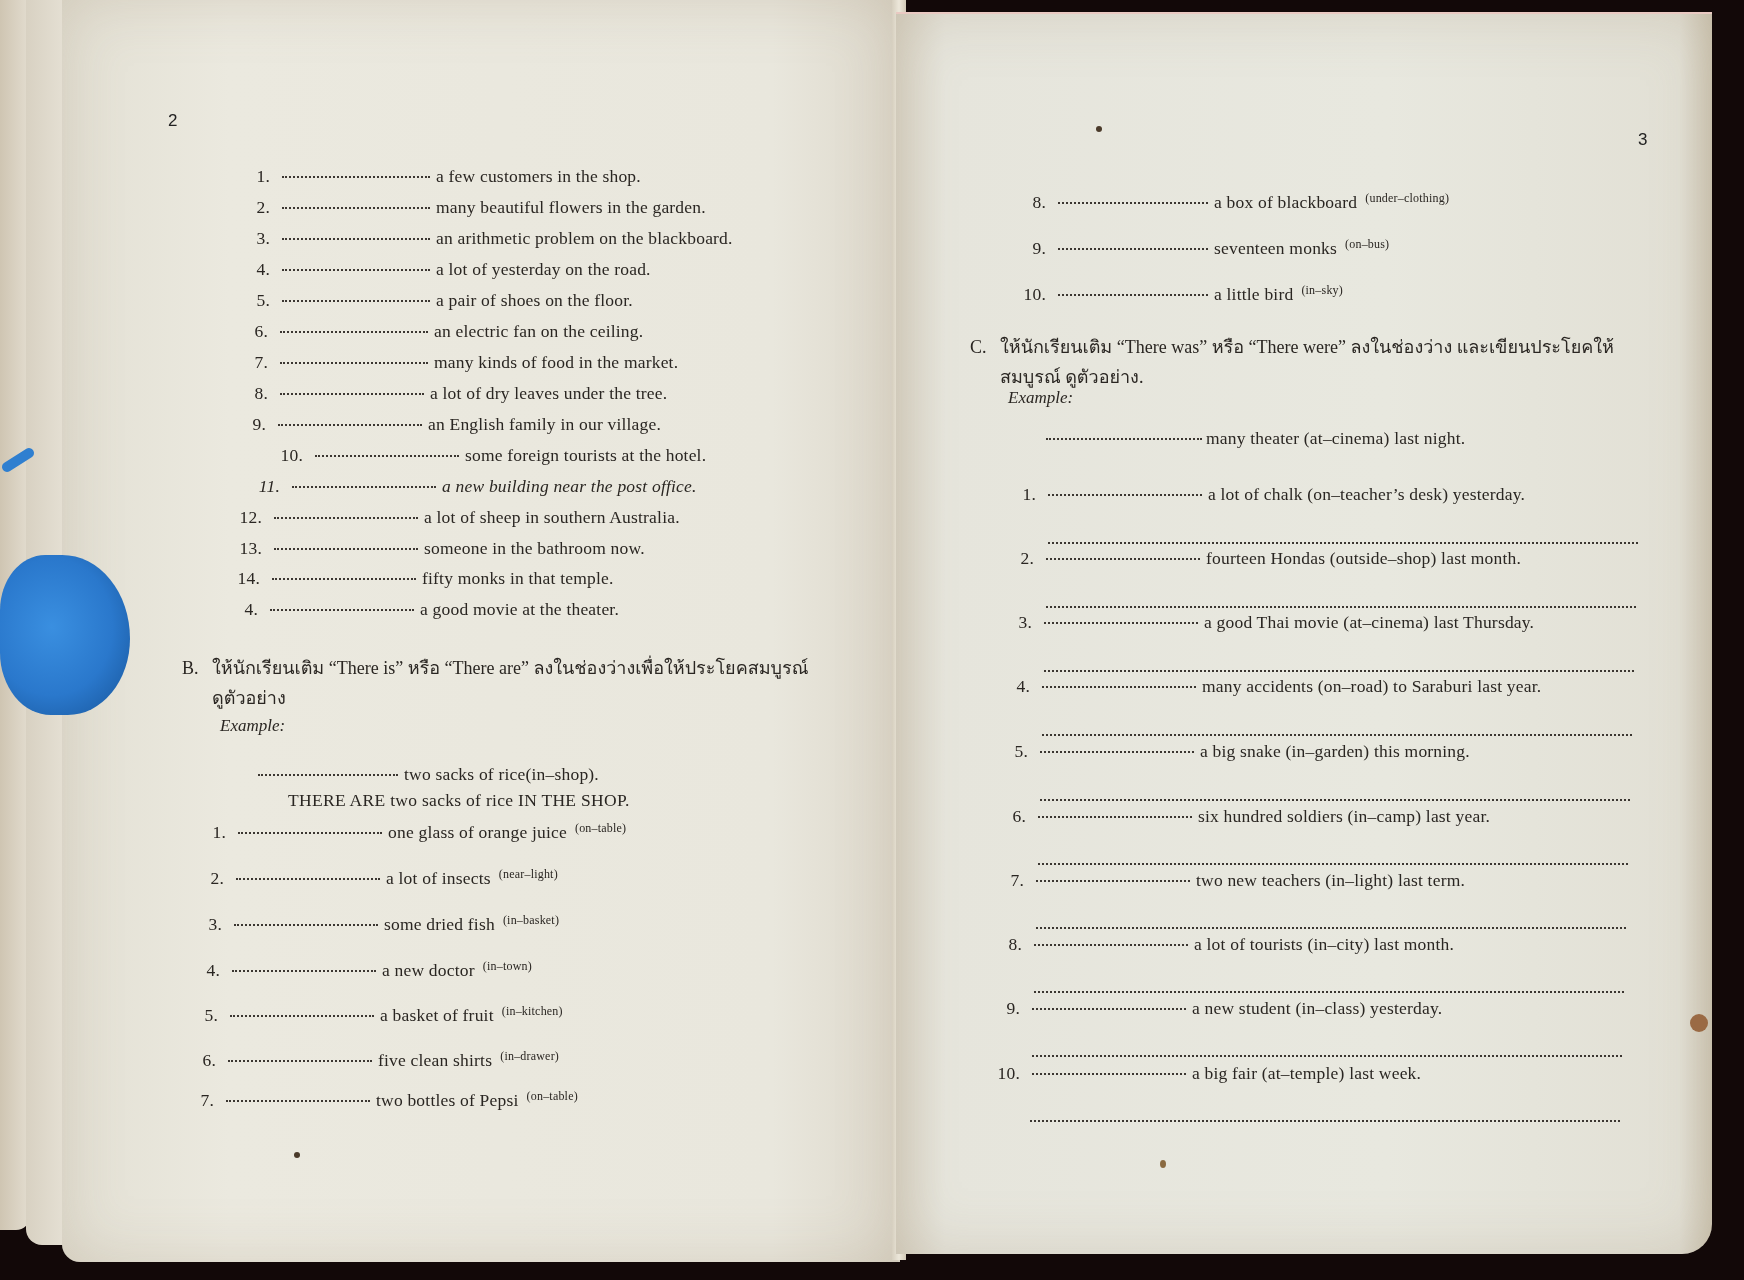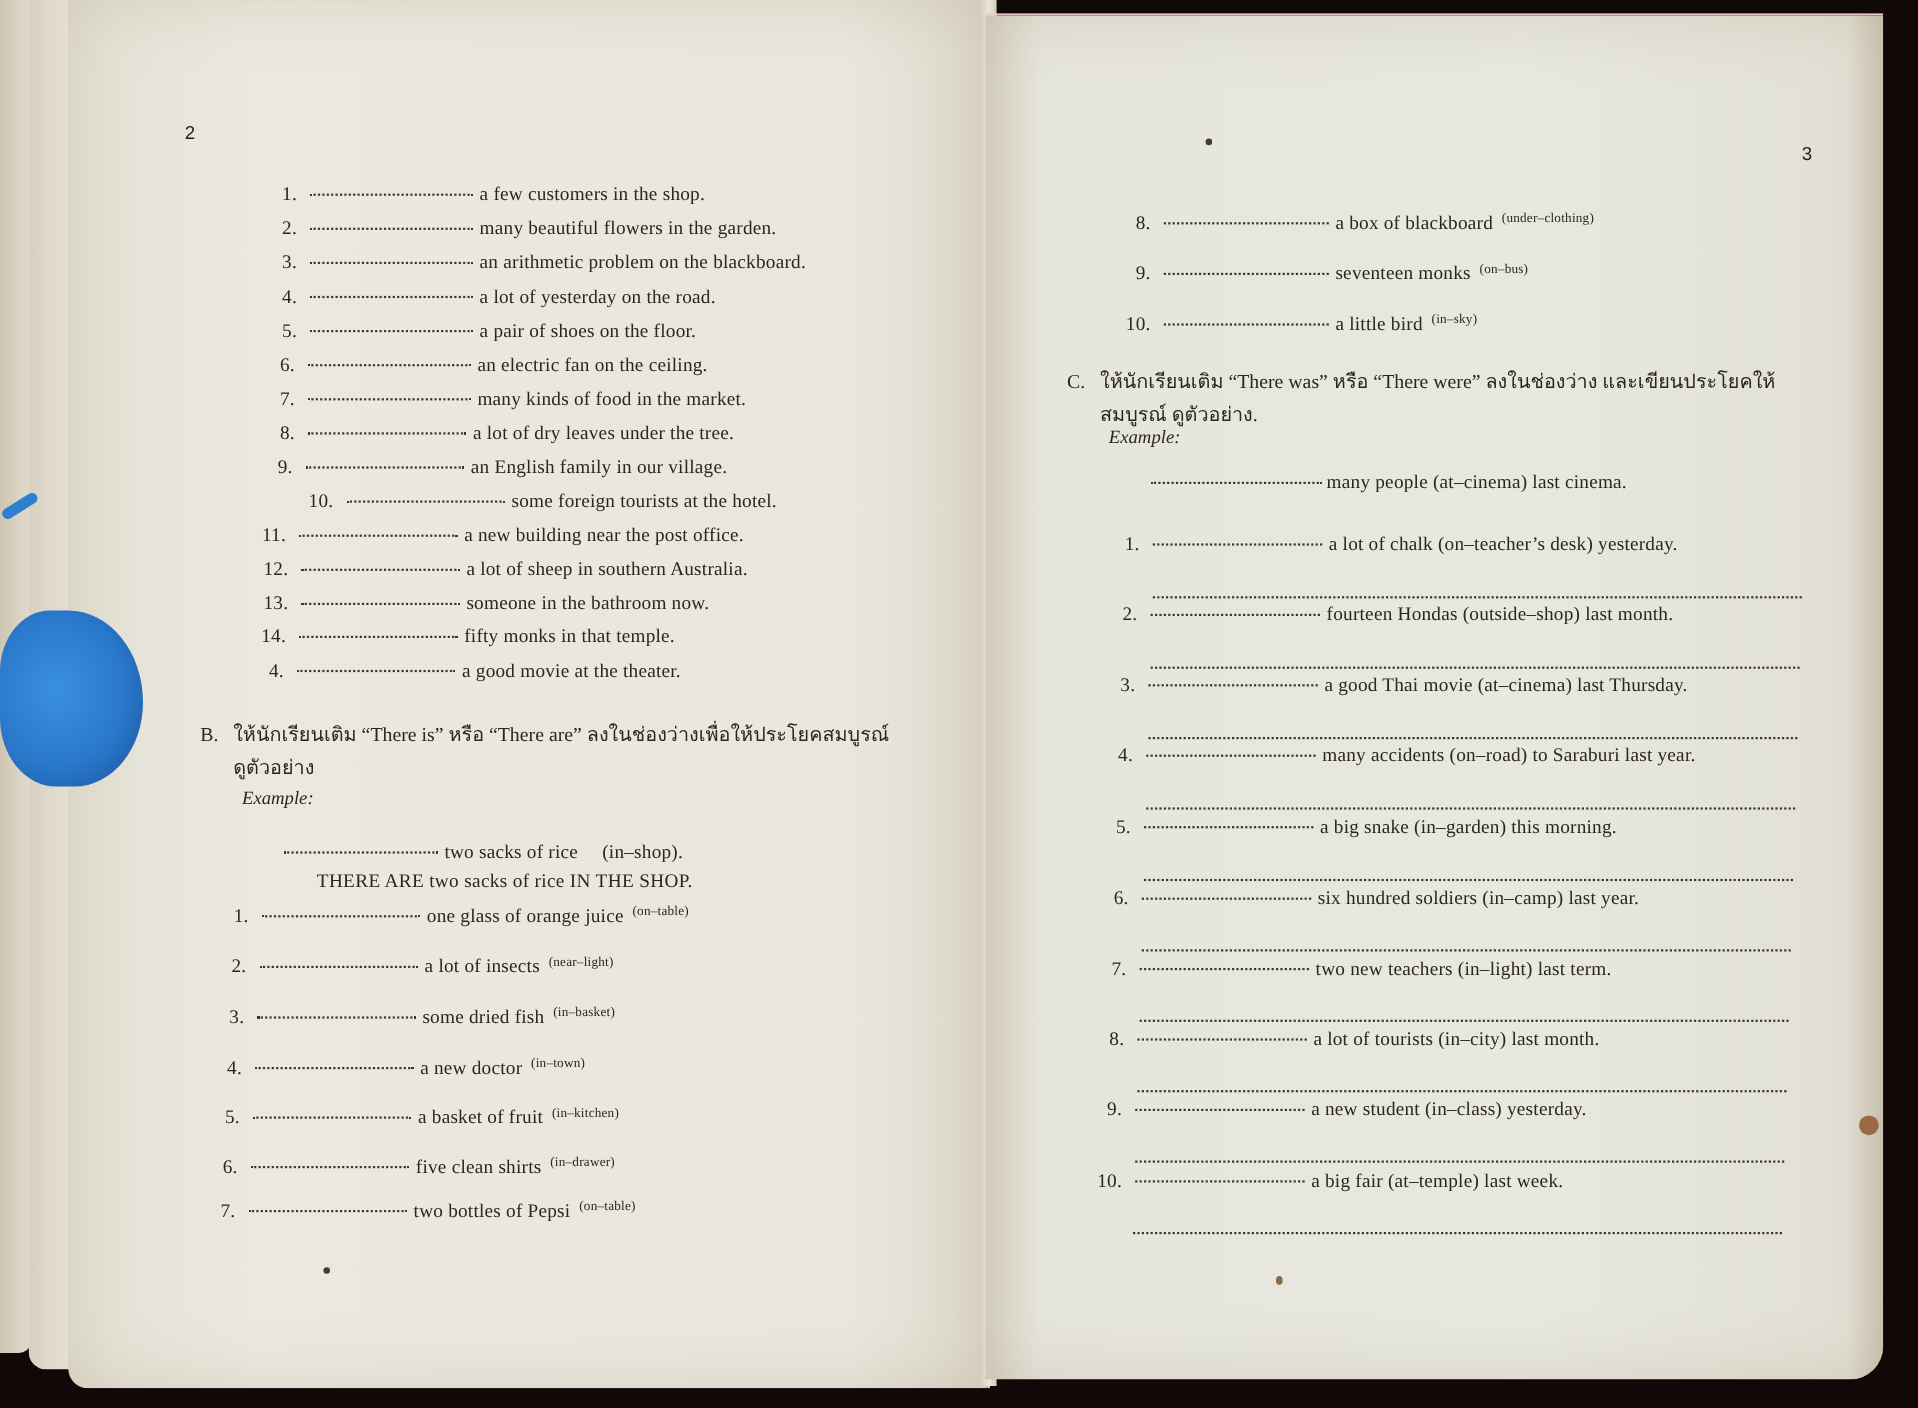--- a/index.html
+++ b/index.html
@@ -96,21 +96,21 @@
     </div>
     <div class="row" style="left:176px; top:383px;">
       <span class="num" style="width:30px">8.</span><span class="blank" style="width:144px"></span><span>a lot of dry leaves under the tree.</span>
     </div>
     <div class="row" style="left:174px; top:414px;">
       <span class="num" style="width:30px">9.</span><span class="blank" style="width:144px"></span><span>an English family in our village.</span>
     </div>
     <div class="row" style="left:172px; top:445px;margin-left:39px;">
       <span class="num" style="width:30px">10.</span><span class="blank" style="width:144px"></span><span>some foreign tourists at the hotel.</span>
     </div>
-    <div class="row" style="left:168px; top:476px;">
+    <div class="row" style="left:188px; top:476px;font-style:italic;">
       <span class="num" style="width:30px">11.</span><span class="blank" style="width:144px"></span><span>a new building near the post office.</span>
     </div>
     <div class="row" style="left:170px; top:507px;">
       <span class="num" style="width:30px">12.</span><span class="blank" style="width:144px"></span><span>a lot of sheep in southern Australia.</span>
     </div>
     <div class="row" style="left:170px; top:538px;">
       <span class="num" style="width:30px">13.</span><span class="blank" style="width:144px"></span><span>someone in the bathroom now.</span>
     </div>
     <div class="row" style="left:168px; top:568px;">
       <span class="num" style="width:30px">14.</span><span class="blank" style="width:144px"></span><span>fifty monks in that temple.</span>
@@ -119,21 +119,21 @@
       <span class="num" style="width:30px">4.</span><span class="blank" style="width:144px"></span><span>a good movie at the theater.</span>
     </div>
   </div>
 
   <div class="instr" style="left:120px; top:653px; width:720px;">
     <span class="letter">B.</span><span>ให้นักเรียนเติม “There is” หรือ “There are” ลงในช่องว่างเพื่อให้ประโยคสมบูรณ์</span><br>
     <span class="letter"></span><span>ดูตัวอย่าง</span>
   </div>
   <div class="example" style="left:158px; top:716px;">Example:</div>
   <div class="row" style="left:196px; top:764px;">
-    <span class="blank" style="width:140px; margin-left:0"></span><span>two sacks of rice</span><span style="margin-left:22px">(in–shop).</span>
+    <span class="blank" style="width:140px; margin-left:0"></span><span>two sacks of rice</span><span style="">(in–shop).</span>
   </div>
   <div class="caps" style="left:226px; top:790px;">THERE ARE  two sacks of rice IN THE SHOP.</div>
 
   <div>
     <div class="row" style="left:140px; top:822px;">
       <span class="num" style="width:24px">1.</span><span class="blank" style="width:144px"></span><span>one glass of orange juice</span><span class="hint">(on–table)</span>
     </div>
     <div class="row" style="left:138px; top:868px;">
       <span class="num" style="width:24px">2.</span><span class="blank" style="width:144px"></span><span>a lot of insects</span><span class="hint">(near–light)</span>
     </div>
@@ -173,21 +173,21 @@
       <span class="num" style="width:34px">10.</span><span class="blank" style="width:150px"></span><span>a little bird</span><span class="hint">(in–sky)</span>
     </div>
   </div>
 
   <div class="instr" style="left:74px; top:318px; width:700px;">
     <span class="letter">C.</span><span>ให้นักเรียนเติม “There was” หรือ “There were” ลงในช่องว่าง และเขียนประโยคให้</span><br>
     <span class="letter"></span><span>สมบูรณ์  ดูตัวอย่าง.</span>
   </div>
   <div class="example" style="left:112px; top:374px;">Example:</div>
   <div class="row" style="left:150px; top:414px;">
-    <span class="blank" style="width:156px; margin:0 4px 0 0"></span><span>many people (at–cinema) last cinema.</span>
+    <span class="blank" style="width:156px; margin:0 4px 0 0"></span><span>many theater (at–cinema) last night.</span>
   </div>
 
   <div>
     <div class="row" style="left:120px; top:470px;">
       <span class="num" style="width:20px">1.</span><span class="blank" style="width:154px"></span><span>a lot of chalk (on–teacher’s desk) yesterday.</span>
     </div>
     <div class="answer-line" style="left:152px; top:528px; width:590px;"></div>
 
     <div class="row" style="left:118px; top:534px;">
       <span class="num" style="width:20px">2.</span><span class="blank" style="width:154px"></span><span>fourteen Hondas (outside–shop) last month.</span>

